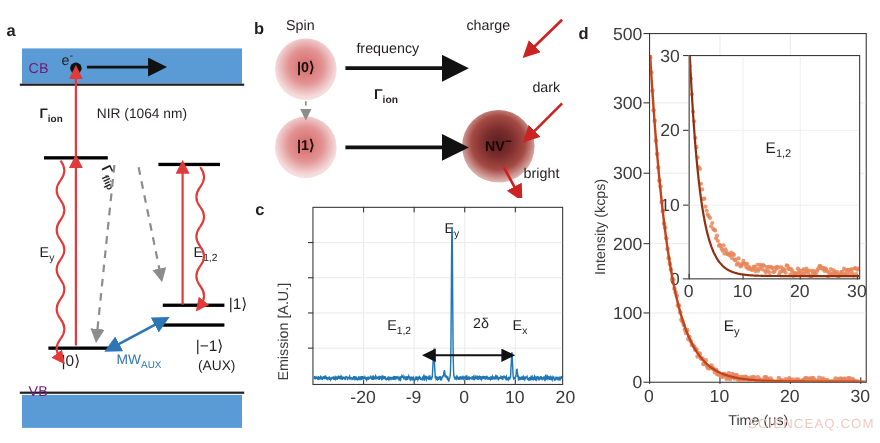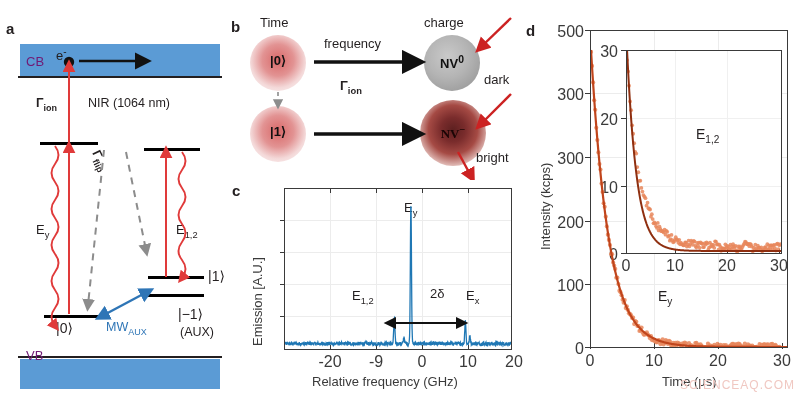--- a/index.html
+++ b/index.html
@@ -28,21 +28,21 @@
 
   
   #panel-b{left:228px;top:0;width:290px;height:180px;}
   .sphere{position:absolute;border-radius:50%;}
   .sph-red{background:radial-gradient(circle at 50% 45%,
         rgba(214,96,96,0.95) 0%, rgba(219,120,120,0.80) 38%,
         rgba(230,170,170,0.45) 66%, rgba(255,255,255,0) 100%);}
   .sph-gray{background:radial-gradient(circle at 42% 38%,
         #c9c9c9 0%, #b4b4b4 45%, #a2a2a2 72%, #9a9a9a 88%, rgba(255,255,255,0) 100%);}
   .sph-dark{background:radial-gradient(circle at 50% 45%,
-        #5d2020 0%, #7a2c2c 25%, #a54a44 50%, rgba(196,120,110,0.45) 75%, rgba(255,255,255,0) 100%);font-family:Liberation Serif, serif;}
+        #5d2020 0%, #7a2c2c 25%, #a54a44 50%, rgba(196,120,110,0.45) 75%, rgba(255,255,255,0) 100%);}
   .sphlabel{position:absolute;font-weight:bold;font-size:13px;color:#111;
             width:100%;text-align:center;}
   .blab{position:absolute;font-size:13px;color:#231f20;}
 
   
   #panel-c{left:228px;top:178px;width:290px;height:225px;}
   .axbox{position:absolute;border:1.2px solid #3a3a3a;background:#fff;box-sizing:border-box;}
   .gridv{position:absolute;width:1px;background:#ececec;}
   .gridh{position:absolute;height:1px;background:#ececec;}
   .tickx{position:absolute;width:1px;background:#3a3a3a;}
@@ -136,31 +136,28 @@
     <path d="M104,150 L88,305" class="gray" stroke-width="2" stroke-dasharray="7,6" marker-end="url(#arG)"></path>
     <path d="M126,152 L146,250" class="gray" stroke-width="2" stroke-dasharray="7,6" marker-end="url(#arG)"></path>
 
     <line x1="102" y1="316" x2="147" y2="292" class="blu" stroke-width="2.4" marker-end="url(#arB)" marker-start="url(#arBs)"></line>
   </svg>
 </div>
 
 <div class="panel" id="panel-b">
   <div class="plabel" style="left:3px;top:18px;">b</div>
 
-  <div class="blab" style="left:32px;top:15px;">Time</div>
+  <div class="blab" style="left:32px;top:15px;">Spin</div>
   <div class="blab" style="left:196px;top:15px;">charge</div>
 
   <div class="sphere sph-red" style="left:22px;top:35px;width:56px;height:56px;">
     <div class="sphlabel" style="top:18px;">|0⟩</div>
   </div>
   <div class="sphere sph-red" style="left:22px;top:106px;width:56px;height:56px;">
     <div class="sphlabel" style="top:18px;">|1⟩</div>
-  </div>
-  <div class="sphere sph-gray" style="left:196px;top:35px;width:56px;height:56px;">
-    <div class="sphlabel" style="top:19px;"><span>NV</span><sup style="font-size:0.8em;">0</sup></div>
   </div>
   <div class="sphere sph-dark" style="left:192px;top:100px;width:66px;height:66px;">
     <div class="sphlabel" style="top:24px;color:#1a0505;"><span>NV</span><sup style="font-size:0.8em;">−</sup></div>
   </div>
 
   <div class="blab" style="left:96px;top:36px;">frequency</div>
   <div class="blab" style="left:112px;top:78px;"><b><span>Γ</span><sub>ion</sub></b></div>
 
   <div class="blab" style="left:256px;top:72px;">dark</div>
   <div class="blab" style="left:248px;top:150px;">bright</div>
@@ -218,21 +215,20 @@
   <div class="ticklab" style="left:128px;top:175px;width:40px;">-9</div>
   <div class="ticklab" style="left:174px;top:175px;width:40px;">0</div>
   <div class="ticklab" style="left:220px;top:175px;width:40px;">10</div>
   <div class="ticklab" style="left:266px;top:175px;width:40px;">20</div>
 
   <div class="ticky" style="left:52px;top:42px;width:5px;background:#3a3a3a;"></div>
   <div class="ticky" style="left:52px;top:74px;width:5px;background:#3a3a3a;"></div>
   <div class="ticky" style="left:52px;top:106px;width:5px;background:#3a3a3a;"></div>
   <div class="ticky" style="left:52px;top:138px;width:5px;background:#3a3a3a;"></div>
 
-  <div class="axtitle" style="left:84px;top:196px;">Relative frequency (GHz)</div>
 
   <div class="peaklab" style="left:176px;top:22px;"><span>E</span><sub>y</sub></div>
   <div class="peaklab" style="left:124px;top:110px;"><span>E</span><sub>1,2</sub></div>
   <div class="peaklab" style="left:238px;top:110px;"><span>E</span><sub>x</sub></div>
   <div class="peaklab" style="left:202px;top:108px;">2δ</div>
 
   <svg width="290" height="225" style="position:absolute;left:0;top:0;">
     <defs>
       <marker id="ckL" markerWidth="8" markerHeight="8" refX="4" refY="3.4" orient="auto">
         <path d="M0,0 L7,3.4 L0,6.8 z" fill="#111"></path>

